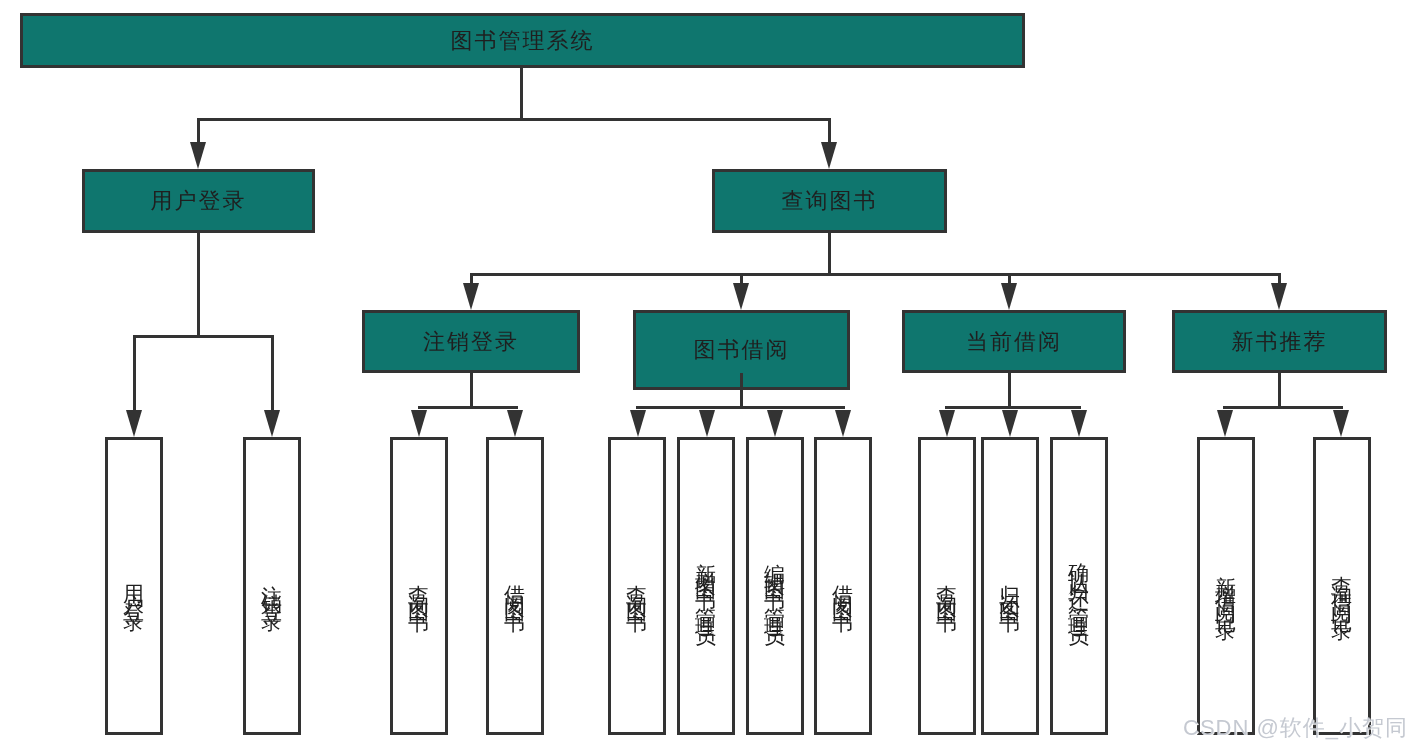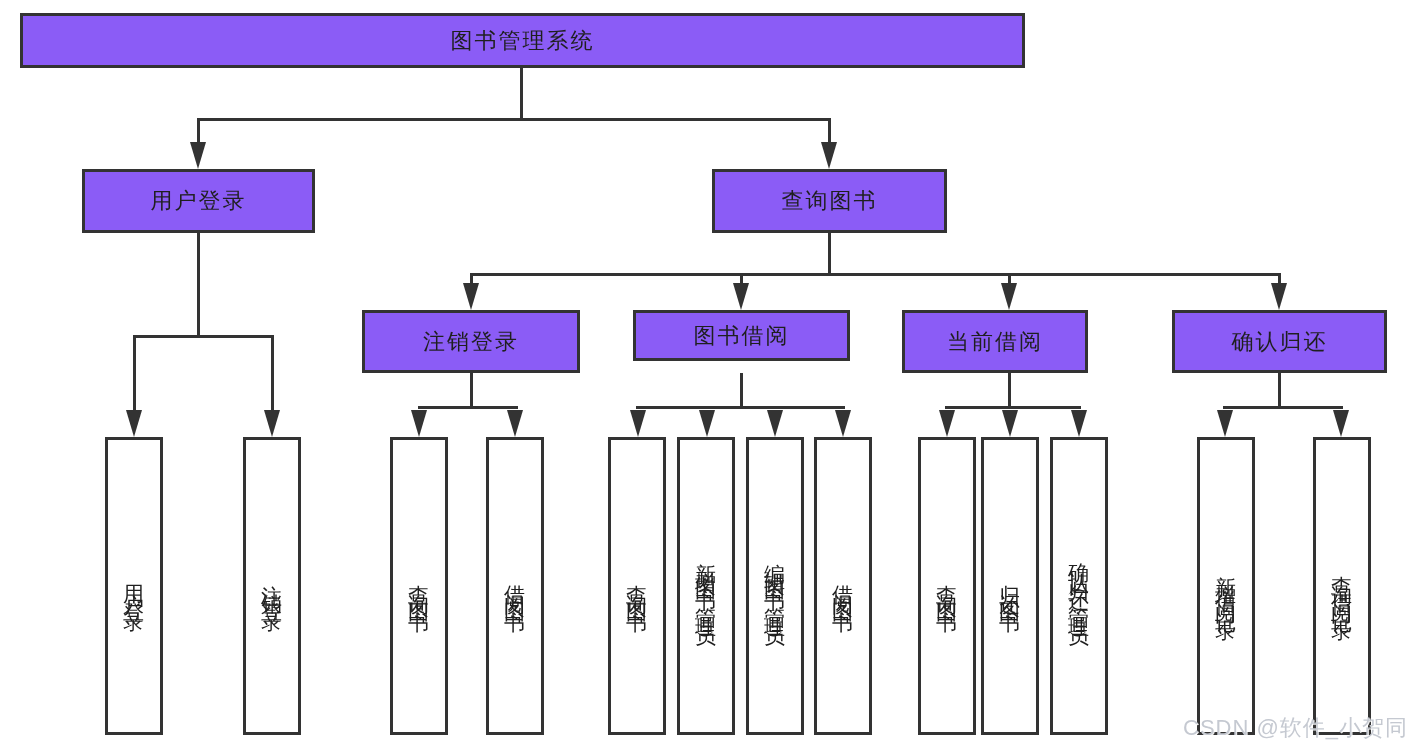--- a/index.html
+++ b/index.html
@@ -1,21 +1,21 @@
 <!DOCTYPE html>
 <html><head>
 <meta charset="utf-8">
 <style>
   html,body{margin:0;padding:0;background:#fff;}
   #stage{
     position:relative;width:1405px;height:747px;background:#ffffff;overflow:hidden;
     font-family:"Liberation Sans",sans-serif;
   }
   .hbox{
-    position:absolute;box-sizing:border-box;border:3px solid #333333;background:#8b5cf6;
+    position:absolute;box-sizing:border-box;border:3px solid #333333;background:#0f766e;
     display:flex;align-items:center;justify-content:center;
     font-size:22px;color:#1f1f1f;letter-spacing:2px;
   }
   .vbox{
     position:absolute;top:437px;height:298px;width:58px;box-sizing:border-box;
     border:3px solid #333333;background:#ffffff;
     display:flex;align-items:center;justify-content:center;
   }
   .vbox span{
     writing-mode:vertical-rl;text-orientation:mixed;
@@ -44,28 +44,28 @@
   <div class="hbox" style="left:82px;top:169px;width:233px;height:64px;">
     <span>用户登录</span>
   </div>
   <div class="hbox" style="left:712px;top:169px;width:235px;height:64px;">
     <span>查询图书</span>
   </div>
 
   <div class="hbox" style="left:362px;top:310px;width:218px;height:63px;">
     <span>注销登录</span>
   </div>
-  <div class="hbox" style="left:633px;top:310px;width:217px;height:51px;">
+  <div class="hbox" style="left:633px;top:310px;width:217px;height:80px;">
     <span>图书借阅</span>
   </div>
-  <div class="hbox" style="left:902px;top:310px;width:186px;height:63px;">
+  <div class="hbox" style="left:902px;top:310px;width:224px;height:63px;">
     <span>当前借阅</span>
   </div>
   <div class="hbox" style="left:1172px;top:310px;width:215px;height:63px;">
-    <span>确认归还</span>
+    <span>新书推荐</span>
   </div>
 
   <div class="vbox" style="left:105px;">
       <span>用户登录</span>
     </div>
   <div class="vbox" style="left:243px;">
       <span>注销登录</span>
     </div>
   <div class="vbox" style="left:390px;">
       <span>查询图书</span>

